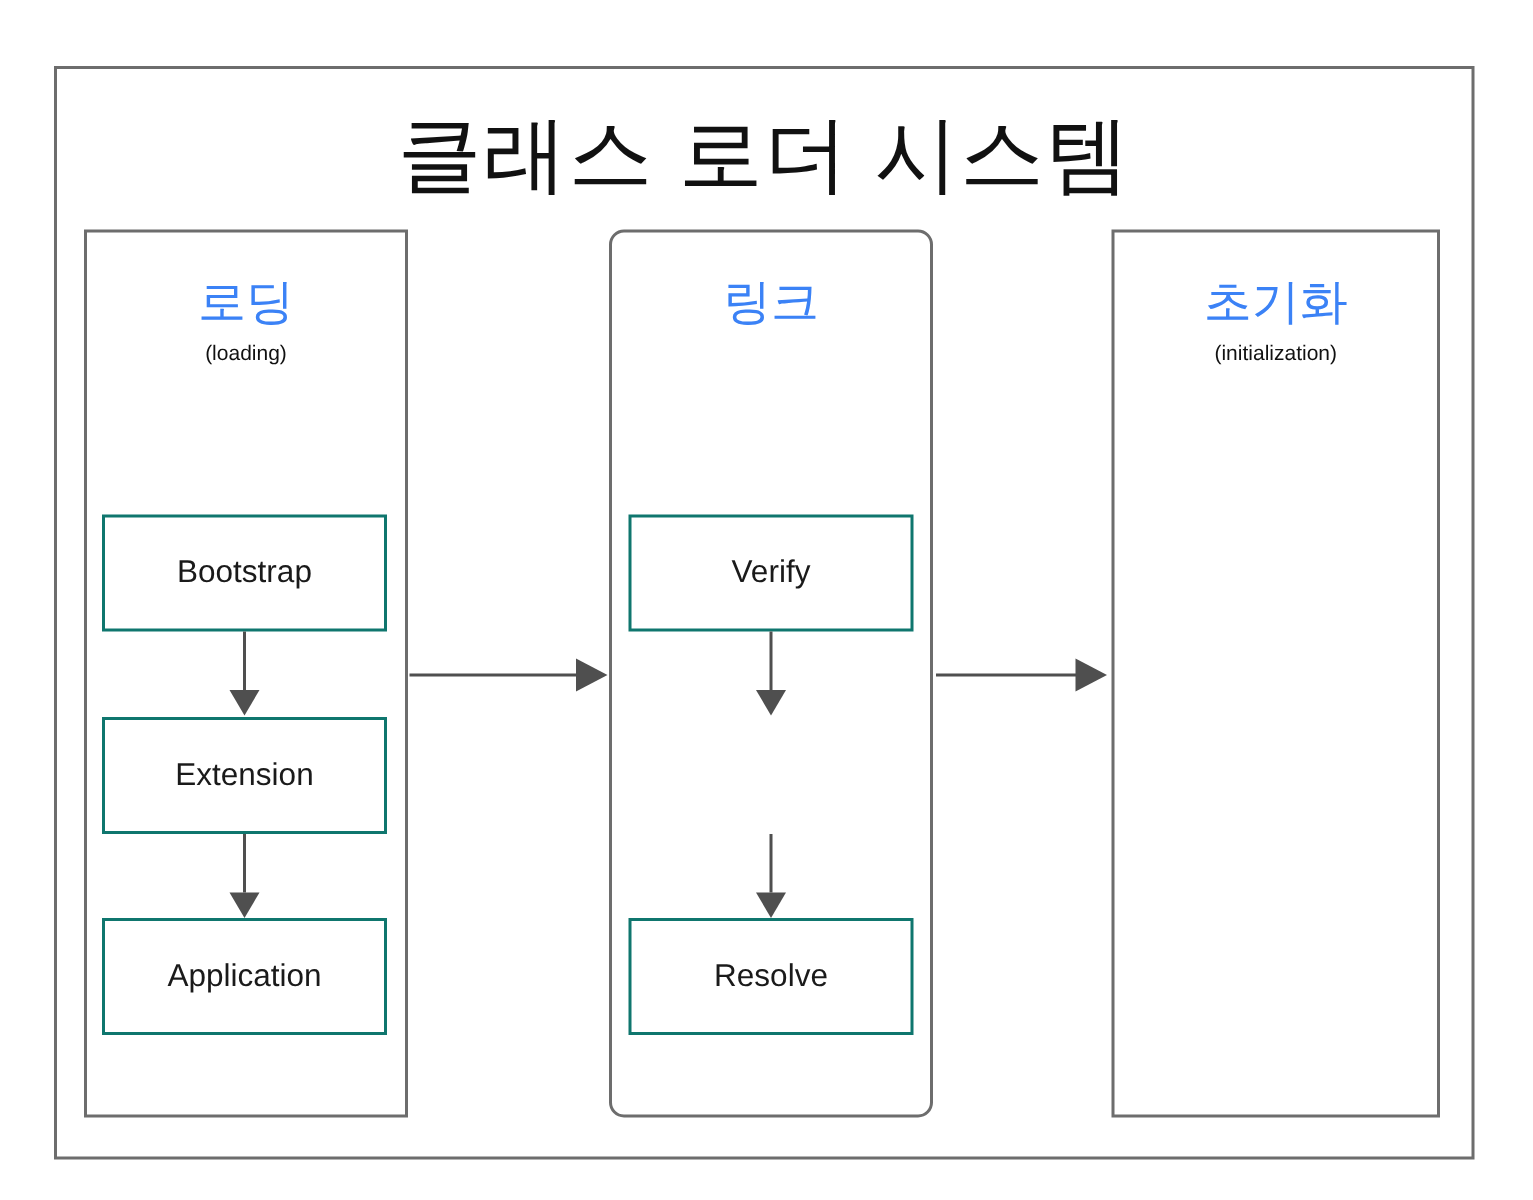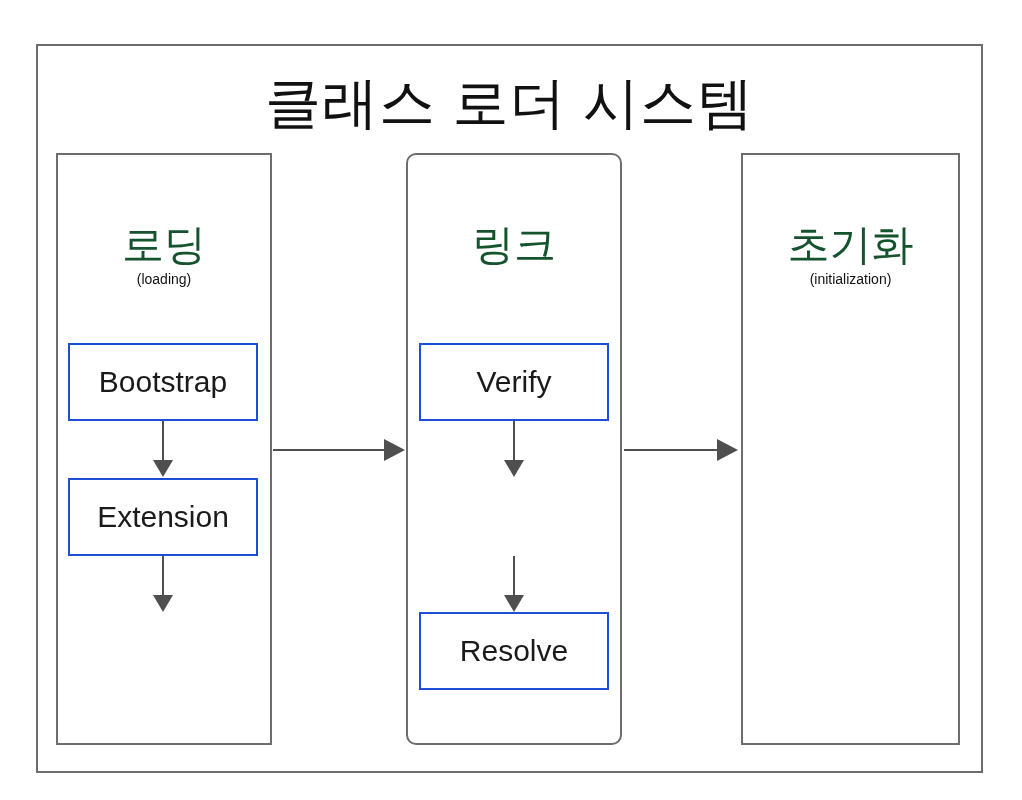--- a/index.html
+++ b/index.html
@@ -40,40 +40,39 @@
     background: #ffffff;
   }
   .col-1 { left: 56px;  width: 216px; }
   .col-2 { left: 406px; width: 216px; border-radius: 10px; }
   .col-3 { left: 741px; width: 219px; }
   .phase-header {
     padding-top: 26px;
     text-align: center;
   }
   .phase-name {
-    font-size: 42px;
+    font-size: 32px;
     font-weight: 500;
     line-height: 40px;
-    color: #14532d;
-    margin-top: 44px;
+    color: #3b82f6;
   }
   .phase-sub {
     font-size: 14px;
     line-height: 28px;
     color: #111111;
   }
   .step-box {
     position: absolute;
     width: 190px; height: 78px;
-    border: 2px solid #1d4ed8;
+    border: 2px solid #0f766e;
     background: #ffffff;
     display: flex;
     align-items: center;
     justify-content: center;
-    font-size: 30px;
+    font-size: 21px;
     color: #1a1a1a;
   }
   
   .b-1-0 { left: 68px;  top: 343px; }
   .b-1-1 { left: 68px;  top: 478px; }
   .b-1-2 { left: 68px;  top: 612px; }
   
   .b-2-0 { left: 419px; top: 343px; }
   .b-2-1 { left: 419px; top: 478px; }
   .b-2-2 { left: 419px; top: 612px; }
@@ -153,20 +152,21 @@
 
   <div class="phase-column col-3">
     <div class="phase-header">
       <div class="phase-name">초기화</div>
       <div class="phase-sub">(initialization)</div>
     </div>
   </div>
 
   <div class="step-box b-1-0">Bootstrap</div>
   <div class="step-box b-1-1">Extension</div>
+  <div class="step-box b-1-2">Application</div>
 
   <div class="step-box b-2-0">Verify</div>
   <div class="step-box b-2-2">Resolve</div>
 
   <div class="v-arrow va-1-0">
     <div class="shaft"></div>
       <div class="head"></div>
   </div>
   <div class="v-arrow va-1-1">
     <div class="shaft"></div>

